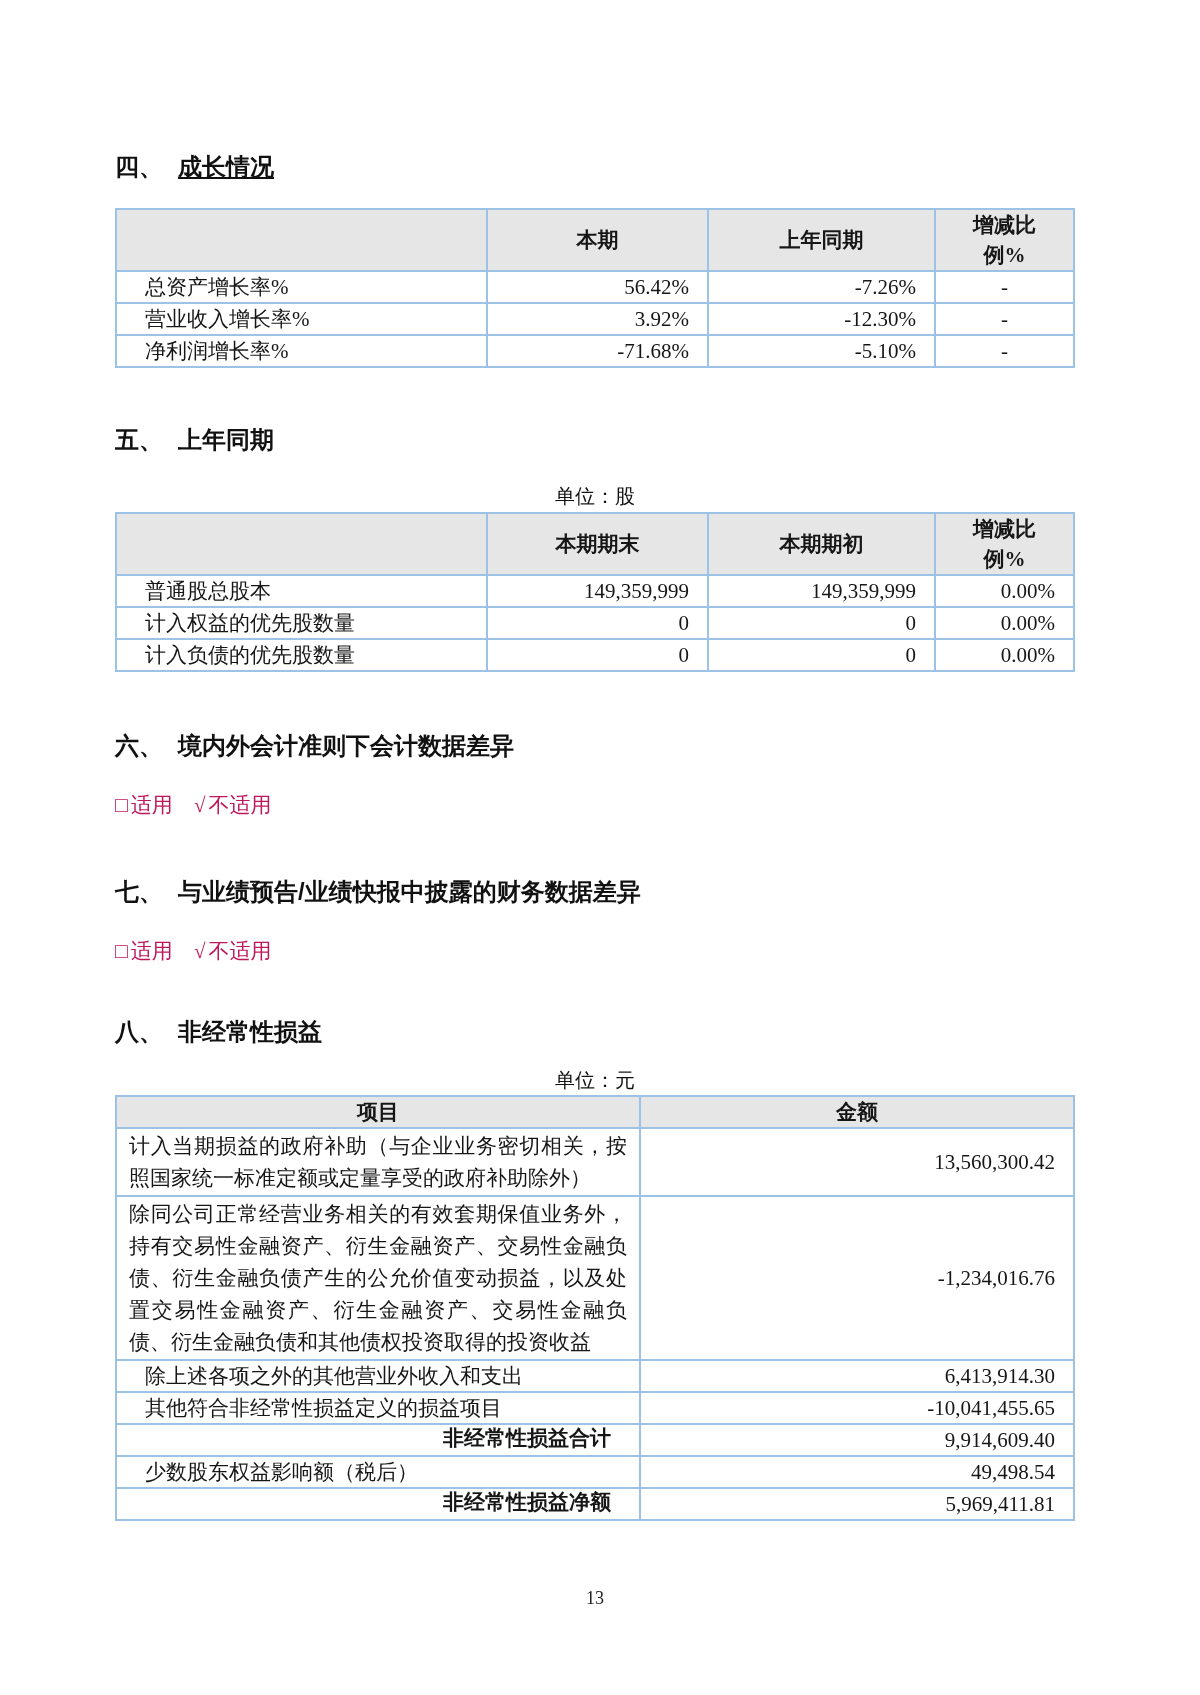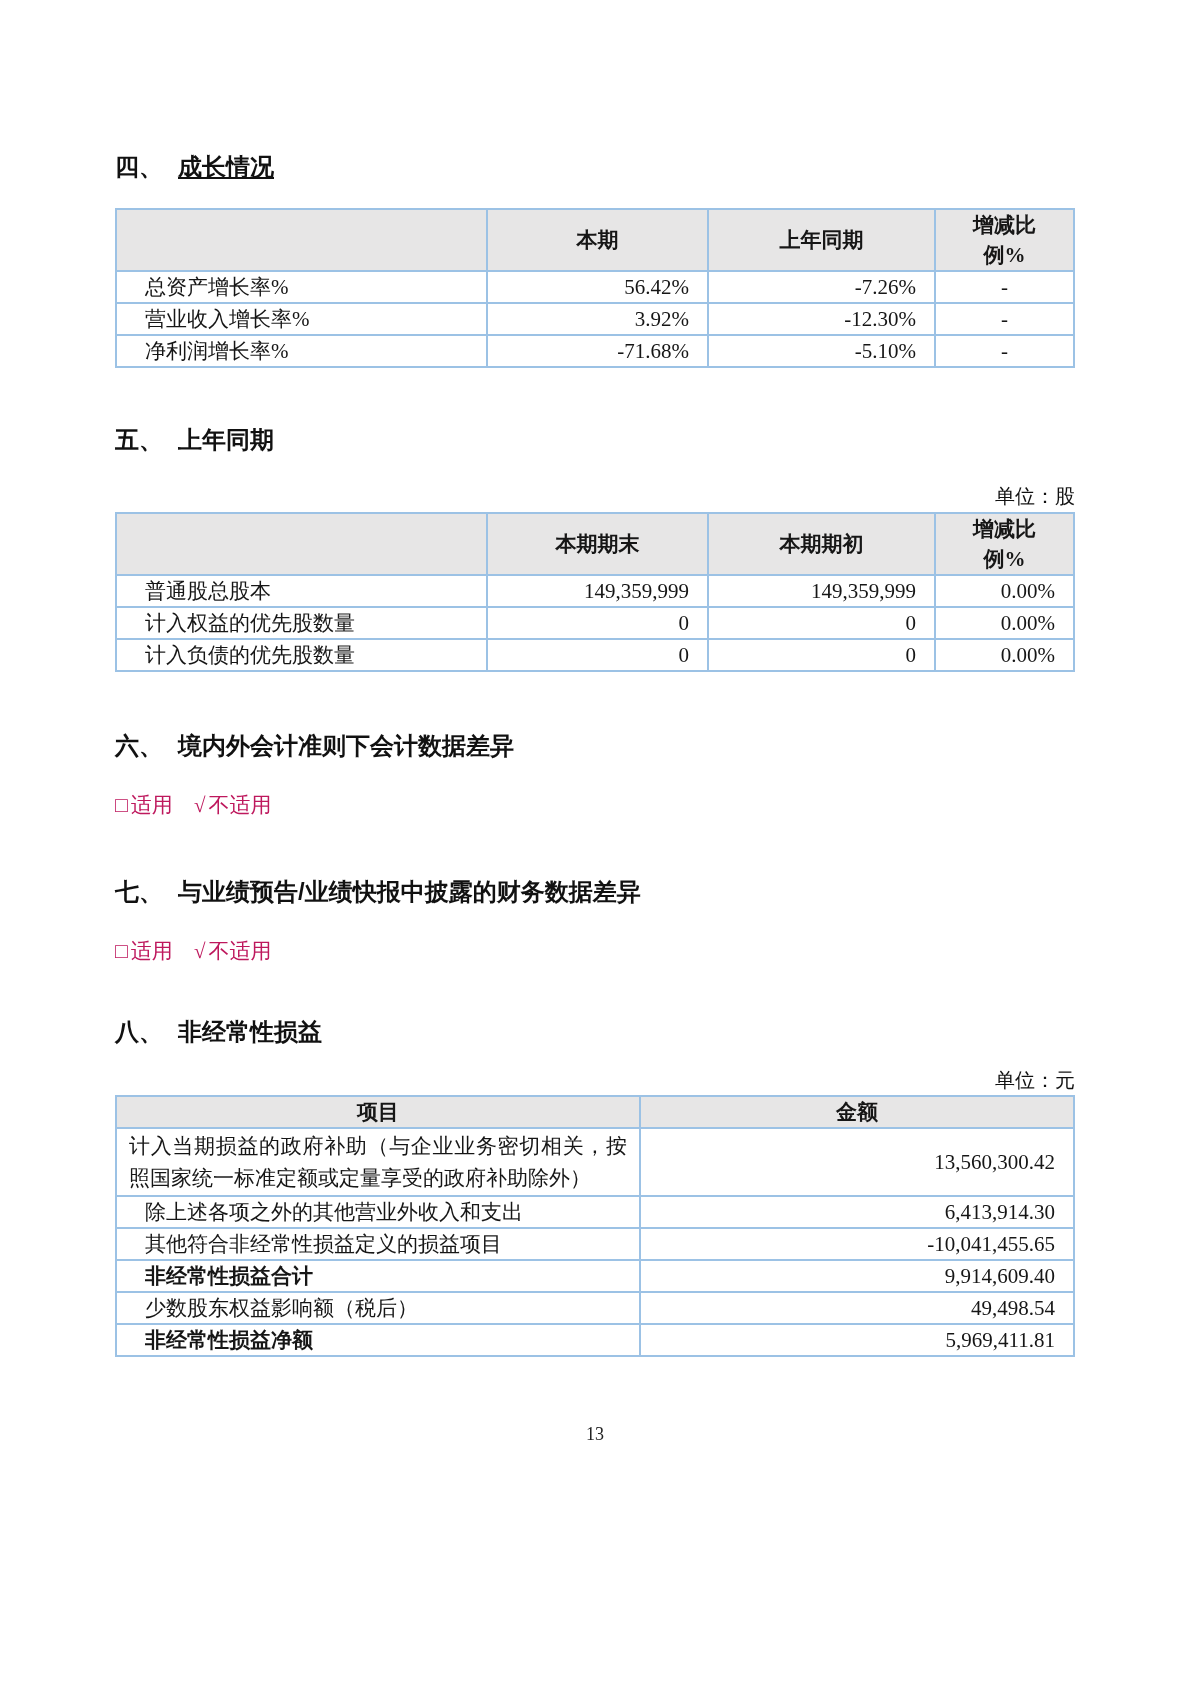--- a/index.html
+++ b/index.html
@@ -22,41 +22,41 @@
   .sec-title .num { display:inline-block; min-width: 63px; }
 
   .mt-title4 { margin-top: 153px; text-decoration: underline; }
   .mt-title5 { margin-top: 58px; }
   .mt-title6 { margin-top: 60px; }
   .mt-title7 { margin-top: 60px; }
   .mt-title8 { margin-top: 54px; }
 
   
   .unit-line {
-    text-align: right; font-size: 20px; line-height: 24px;
+    text-align: center; font-size: 20px; line-height: 24px;
     margin-top: 30px; color:#111;
   }
   .unit-line.yuan { margin-top: 22px; }
 
   
   table {
     width: 100%; border-collapse: collapse; table-layout: fixed;
     font-size: 21px; margin-top: 4px;
   }
   .t1 { margin-top: 27px; }
   .t3 { margin-top: 3px; }
   th, td { border: 2px solid #9cc2e5; line-height: 30px; height: 32px; padding: 0 28px; }
   th {
     background: #e7e6e6; font-weight: bold; text-align: center;
     font-family: "Liberation Serif", "DejaVu Serif", serif;
   }
   td.lbl { text-align: left; }
   td.num { text-align: right; padding-right: 18px; }
   td.ctr { text-align: center; }
-  td.total { text-align: left; font-weight: bold; }
+  td.total { text-align: right; font-weight: bold; font-family: Liberation Mono, monospace; }
   td.multi { line-height: 32px; padding: 1px 12px; text-align: justify; border-radius: 10px; }
 
   
   .appl {
     font-size: 21px; line-height: 26px; margin: 32px 0 0 0; color:#be185d;
   }
   .appl .opt { margin-right: 16px; }
   .appl .glyph { margin-right: 3px; }
 
   
@@ -186,20 +186,24 @@
         <th>项目</th>
         <th>金额</th>
       </tr>
     </thead>
     <tbody>
       <tr>
         <td class="lbl multi">计入当期损益的政府补助（与企业业务密切相关，按照国家统一标准定额或定量享受的政府补助除外）</td>
         <td class="num">13,560,300.42</td>
       </tr>
       <tr>
+        <td class="lbl multi">除同公司正常经营业务相关的有效套期保值业务外，持有交易性金融资产、衍生金融资产、交易性金融负债、衍生金融负债产生的公允价值变动损益，以及处置交易性金融资产、衍生金融资产、交易性金融负债、衍生金融负债和其他债权投资取得的投资收益</td>
+        <td class="num">-1,234,016.76</td>
+      </tr>
+      <tr>
         <td class="lbl">除上述各项之外的其他营业外收入和支出</td>
         <td class="num">6,413,914.30</td>
       </tr>
       <tr>
         <td class="lbl">其他符合非经常性损益定义的损益项目</td>
         <td class="num">-10,041,455.65</td>
       </tr>
       <tr>
         <td class="total">非经常性损益合计</td>
         <td class="num">9,914,609.40</td>

